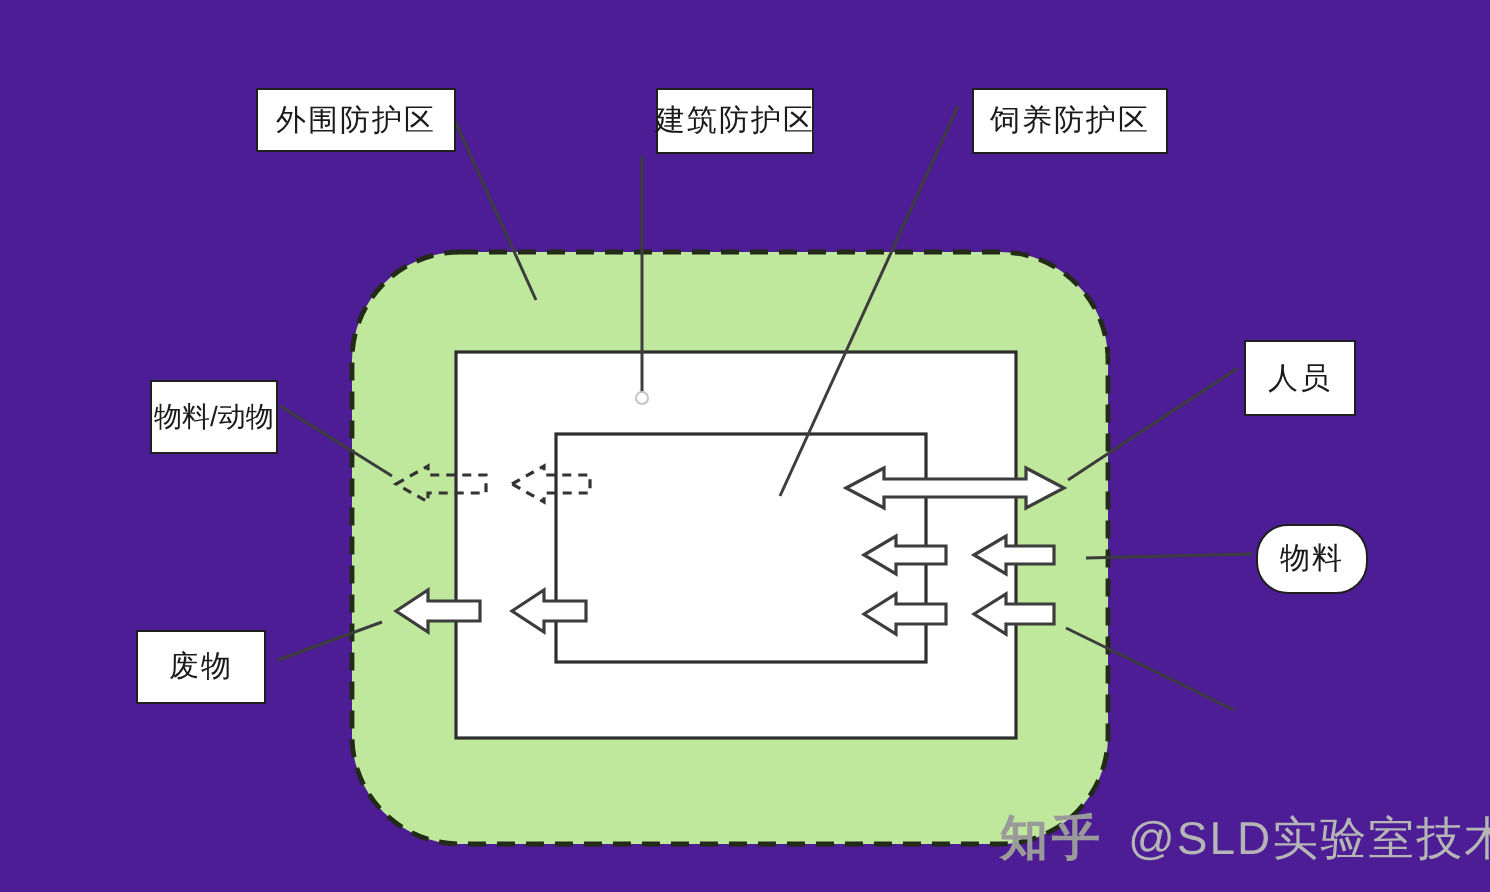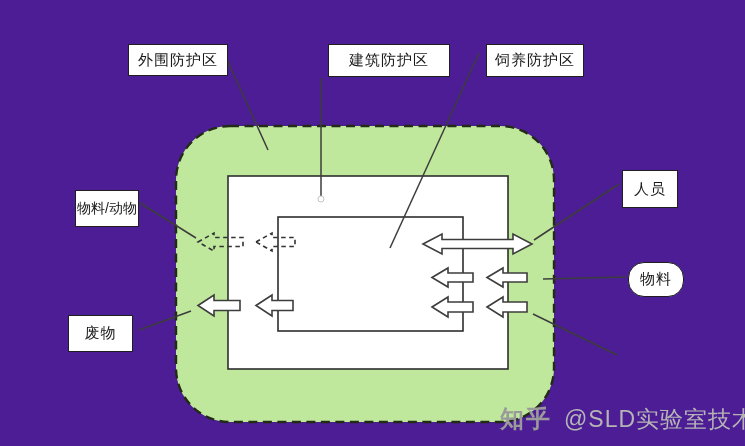--- a/index.html
+++ b/index.html
@@ -24,21 +24,21 @@
     align-items: center;
     justify-content: center;
     font-size: 15px;
     color: #1a1a1a;
     letter-spacing: 1px;
     box-sizing: border-box;
     white-space: nowrap;
     z-index: 2;
   }
   .lb-outer    { left: 128px; top: 44px;  width: 100px; height: 32px; }
-  .lb-building { left: 328px; top: 44px;  width: 122px;  height: 33px; }
+  .lb-building { left: 328px; top: 44px;  width: 79px;  height: 33px; }
   .lb-breeding { left: 486px; top: 44px;  width: 98px;  height: 33px; }
   .lb-matanim  { left: 50px;  top: 190px; width: 64px;  height: 37px; font-size: 14px; letter-spacing: 0; margin-left: 25px; }
   .lb-waste    { left: 68px;  top: 315px; width: 65px;  height: 37px; text-align: center; }
   .lb-person   { left: 622px; top: 170px; width: 56px;  height: 38px; }
   .lb-material { left: 628px; top: 262px; width: 56px;  height: 35px; border-radius: 16px; }
   .lb-animal   { left: 623px; top: 343px; width: 55px;  height: 37px; }
   #watermark {
     position: absolute;
     left: 500px;
     top: 403px;

